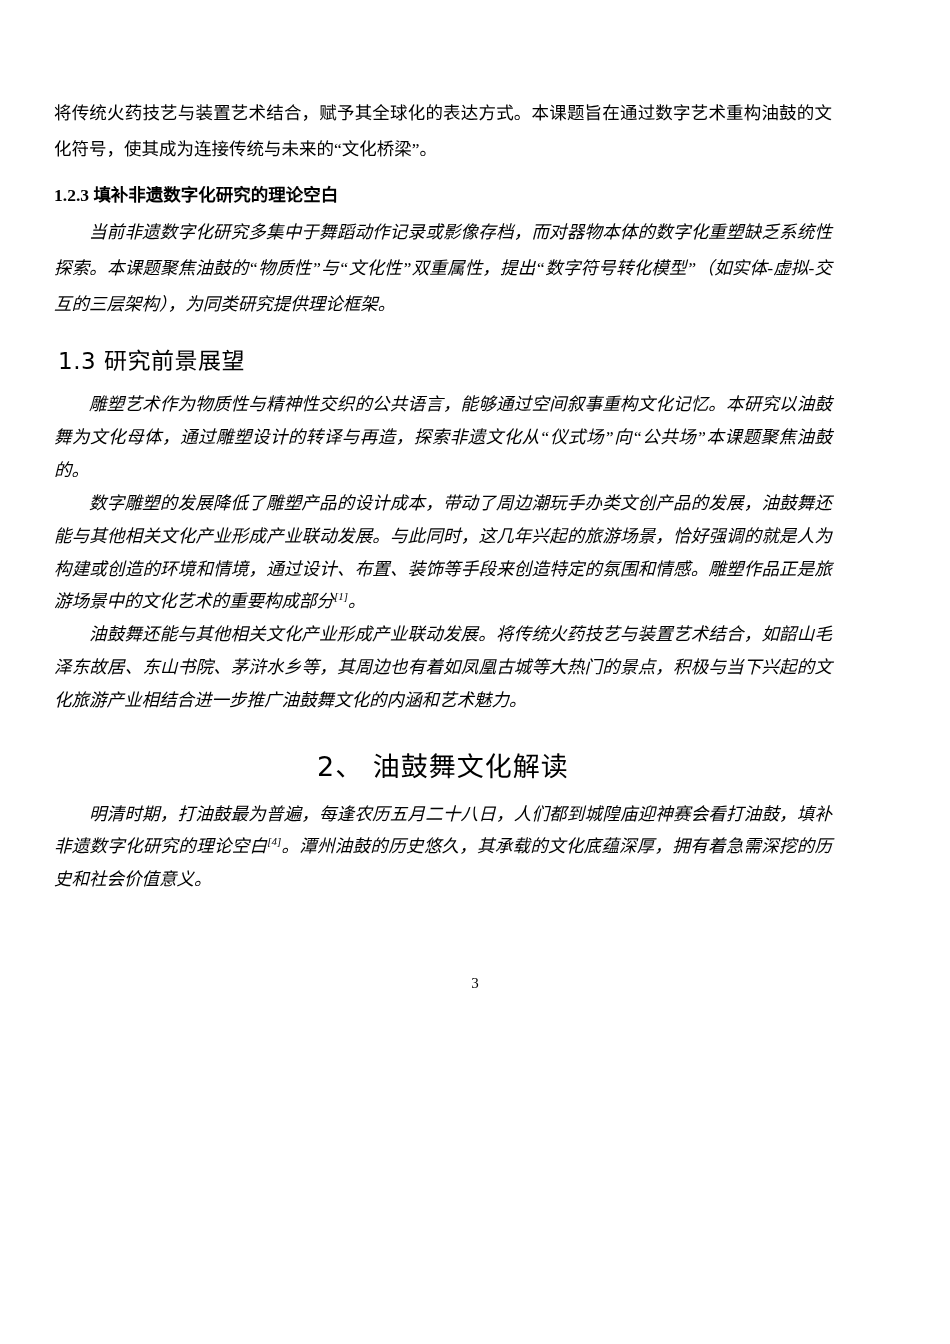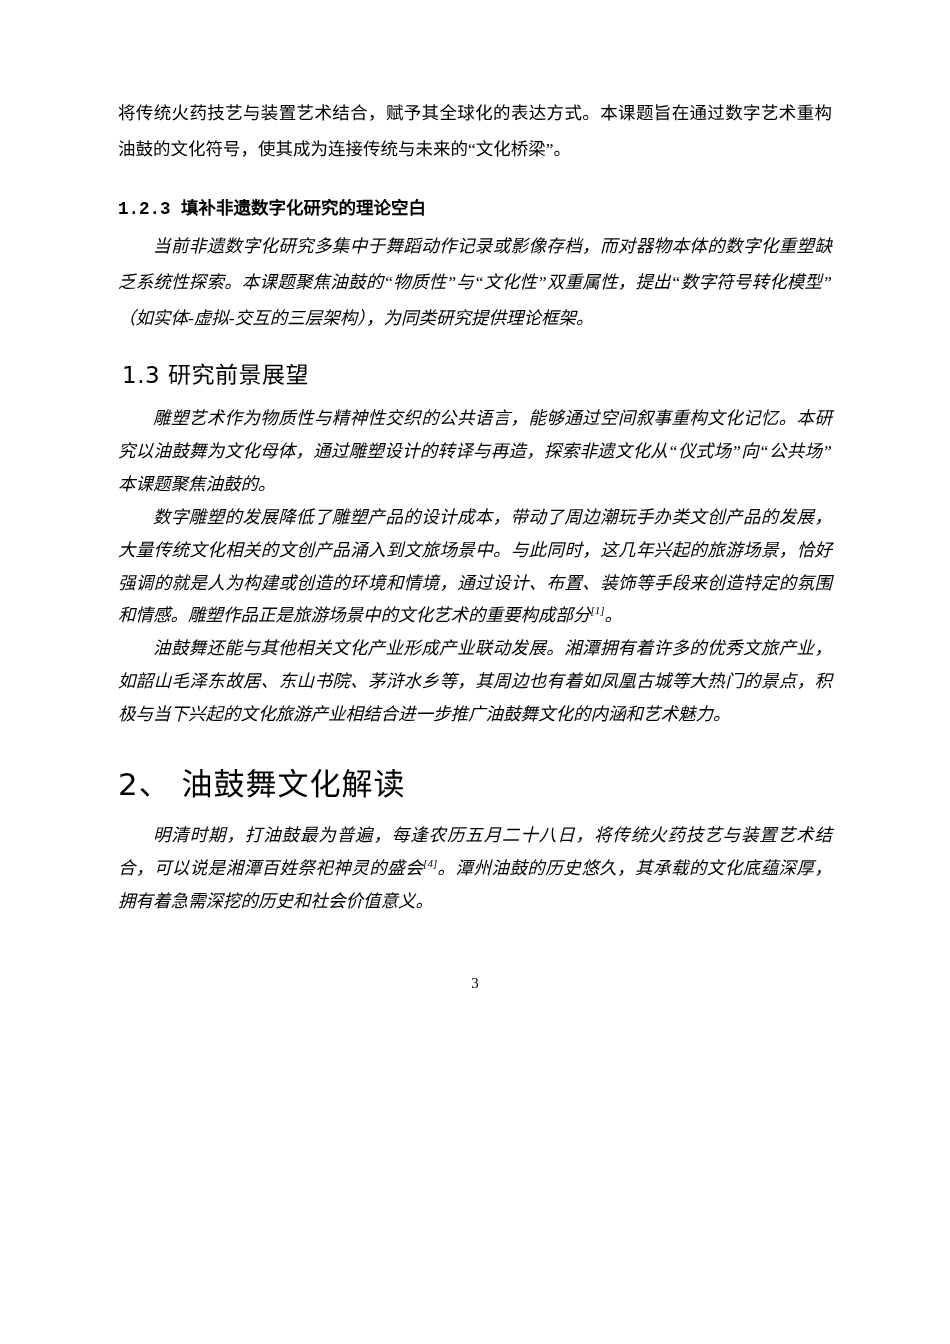--- a/index.html
+++ b/index.html
@@ -12,56 +12,57 @@
     height: 1344px;
     font-family: "Liberation Serif", "DejaVu Serif", serif;
     color: #000000;
     position: relative;
     overflow: hidden;
   }
   .page {
     box-sizing: border-box;
     width: 950px;
     height: 1044px;
-    padding: 96px 118px 60px 118px;
+    padding: 96px 118px 60px 54px;
     position: relative;
   }
   .body-text {
     font-size: 17.5px;
     line-height: 2.05;
     text-align: justify;
     text-justify: inter-ideograph;
     margin: 0 0 2px 0;
   }
   .indent2 {
     text-indent: 2em;
     font-style: italic;
   }
   .heading-sub {
     font-size: 17.5px;
     font-weight: bold;
     line-height: 2.0;
-    margin: 24px 0 2px 0;
-    font-family: Liberation Mono, monospace;
+    margin: 10px 0 2px 0;
+    font-family: Liberation Serif, serif;
   }
   .heading-1-3 {
     font-size: 23px;
     line-height: 1.9;
     margin: 18px 0 4px 4px;
     font-family: "DejaVu Sans", "Liberation Sans", sans-serif;
     font-weight: normal;
     letter-spacing: 0.5px;
   }
   .heading-section {
-    font-size: 31px;
+    font-size: 27px;
     line-height: 1.8;
     margin: 26px 0 6px 0;
     font-family: "DejaVu Sans", "Liberation Sans", sans-serif;
     font-weight: normal;
     letter-spacing: 1px;
+    text-align: center;
   }
   .tight {
     line-height: 1.88;
   }
   .block-tight p {
     margin: 0;
   }
   sup {
     font-size: 11px;
     vertical-align: super;
@@ -88,23 +89,23 @@
   <h3 class="heading-sub">1.2.3 填补非遗数字化研究的理论空白</h3>
 
   <p class="body-text indent2">当前非遗数字化研究多集中于舞蹈动作记录或影像存档，而对器物本体的数字化重塑缺乏系统性探索。本课题聚焦油鼓的“物质性”与“文化性”双重属性，提出“数字符号转化模型”（如实体-虚拟-交互的三层架构），为同类研究提供理论框架。</p>
 
 
 
   <h2 class="heading-1-3">1.3 研究前景展望</h2>
 
   <div class="block-tight">
     <p class="body-text indent2 tight">雕塑艺术作为物质性与精神性交织的公共语言，能够通过空间叙事重构文化记忆。本研究以油鼓舞为文化母体，通过雕塑设计的转译与再造，探索非遗文化从“仪式场”向“公共场”本课题聚焦油鼓的。</p>
-    <p class="body-text indent2 tight"><span>数字雕塑的发展降低了雕塑产品的设计成本，带动了周边潮玩手办类文创产品的发展，大量传统文化相关的文创产品涌入到文旅场景中。与此同时，这几年兴起的旅游场景，恰好强调的就是人为构建或创造的环境和情境，通过设计、布置、装饰等手段来创造特定的氛围和情感。雕塑作品正是旅游场景中的文化艺术的重要构成部分</span><sup>[1]</sup><span>。</span></p>
-    <p class="body-text indent2 tight">油鼓舞还能与其他相关文化产业形成产业联动发展。湘潭拥有着许多的优秀文旅产业，如韶山毛泽东故居、东山书院、茅浒水乡等，其周边也有着如凤凰古城等大热门的景点，积极与当下兴起的文化旅游产业相结合进一步推广油鼓舞文化的内涵和艺术魅力。</p>
+    <p class="body-text indent2 tight"><span>数字雕塑的发展降低了雕塑产品的设计成本，带动了周边潮玩手办类文创产品的发展，油鼓舞还能与其他相关文化产业形成产业联动发展。与此同时，这几年兴起的旅游场景，恰好强调的就是人为构建或创造的环境和情境，通过设计、布置、装饰等手段来创造特定的氛围和情感。雕塑作品正是旅游场景中的文化艺术的重要构成部分</span><sup>[1]</sup><span>。</span></p>
+    <p class="body-text indent2 tight">油鼓舞还能与其他相关文化产业形成产业联动发展。将传统火药技艺与装置艺术结合，如韶山毛泽东故居、东山书院、茅浒水乡等，其周边也有着如凤凰古城等大热门的景点，积极与当下兴起的文化旅游产业相结合进一步推广油鼓舞文化的内涵和艺术魅力。</p>
   </div>
 
   <h1 class="heading-section">2、 油鼓舞文化解读</h1>
 
-  <p class="body-text indent2 tight"><span>明清时期，打油鼓最为普遍，每逢农历五月二十八日，将传统火药技艺与装置艺术结合，可以说是湘潭百姓祭祀神灵的盛会</span><sup>[4]</sup><span>。潭州油鼓的历史悠久，其承载的文化底蕴深厚，拥有着急需深挖的历史和社会价值意义。</span></p>
+  <p class="body-text indent2 tight"><span>明清时期，打油鼓最为普遍，每逢农历五月二十八日，人们都到城隍庙迎神赛会看打油鼓，填补非遗数字化研究的理论空白</span><sup>[4]</sup><span>。潭州油鼓的历史悠久，其承载的文化底蕴深厚，拥有着急需深挖的历史和社会价值意义。</span></p>
 
   <div class="page-number">3</div>
 
 </div>
 
 </body></html>

